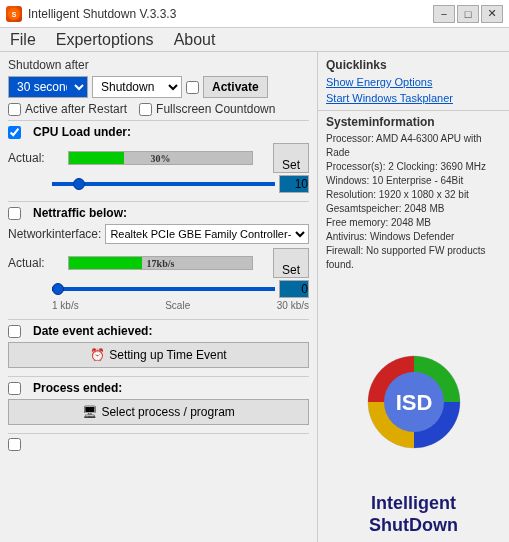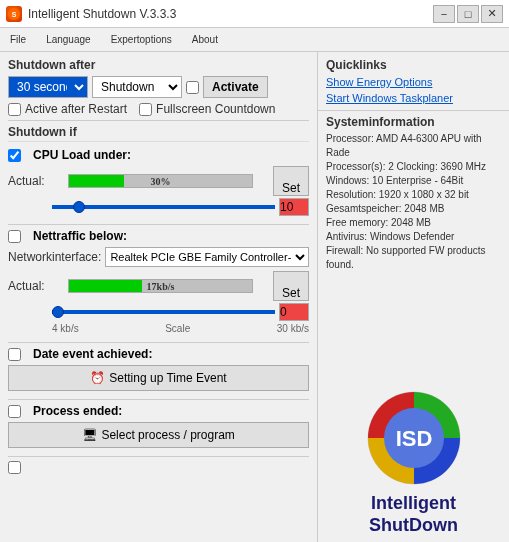--- a/index.html
+++ b/index.html
@@ -54,21 +54,21 @@
       display: flex;
       padding: 2px 4px;
       border-bottom: 1px solid #ccc;
       height: 24px;
       align-items: center;
       gap: 8px;
     }
     .menu-item {
       padding: 2px 6px;
       cursor: pointer;
-      font-size: 10px;
+      font-size: 16px;
       color: #333;
     }
     .main-content {
       display: flex;
       height: calc(542px - 52px);
     }
     .left-panel {
       width: 318px;
       padding: 6px 8px;
       background: #f0f0f0;
@@ -78,21 +78,21 @@
     .right-panel {
       width: 191px;
       background: #f0f0f0;
       padding: 0;
     }
     
     .section-label {
       font-size: 12px;
       color: #333;
       margin-bottom: 4px;
-      font-weight: bold;
+      font-weight: normal;
     }
     .row {
       display: flex;
       align-items: center;
       gap: 4px;
       margin-bottom: 4px;
     }
     .dropdown {
       height: 22px;
       border: 1px solid #aaa;
@@ -195,23 +195,23 @@
       display: flex;
       align-items: center;
       gap: 4px;
       margin-bottom: 2px;
       padding-left: 44px;
     }
     .slider-value {
       width: 30px;
       height: 18px;
       border: 1px solid #aaa;
-      text-align: left;
-      font-size: 12px;
-      background: #ef4444;
+      text-align: right;
+      font-size: 12px;
+      background: #0369a1;
     }
     .net-dropdown {
       font-size: 11px;
       height: 20px;
       border: 1px solid #aaa;
       background: white;
       flex: 1;
     }
     .scale-row {
       display: flex;
@@ -271,20 +271,21 @@
       color: #333;
       line-height: 14px;
     }
     .logo-section {
       display: flex;
       flex-direction: column;
       align-items: center;
       justify-content: flex-end;
       padding: 6px;
       flex: 1;
+      gap: 36px;
     }
     .isd-logo {
       width: 100px;
       height: 100px;
       margin-bottom: 4px;
     }
     .logo-text {
       font-size: 18px;
       font-weight: bold;
       color: #1a1a6e;
@@ -338,21 +339,20 @@
   <span class="title-bar-title">Intelligent Shutdown V.3.3.3</span>
   <div class="title-bar-controls">
     <button class="title-btn">−</button>
     <button class="title-btn">□</button>
     <button class="title-btn close">✕</button>
   </div>
 </div>
 
 <div class="menu-bar">
   <span class="menu-item">File</span>
-  <span class="menu-item">Language</span>
   <span class="menu-item">Expertoptions</span>
   <span class="menu-item">About</span>
 </div>
 
 <div class="main-content">
 
   <div class="left-panel">
 
     <div class="section-label">Shutdown after</div>
     <div class="row">
@@ -371,21 +371,20 @@
     </div>
     <div class="checkbox-row">
       <input type="checkbox" style="">
       <span class="checkbox-label">Active after Restart</span>
       <input type="checkbox" style="margin-left: 8px;">
       <span class="checkbox-label">Fullscreen Countdown</span>
     </div>
 
     <hr class="separator">
 
-    <div class="shutdown-if-header">Shutdown if</div>
 
     <div class="subsection">
       <div class="subsection-title">
         <input type="checkbox" checked="" style="">
         <span>CPU Load under:</span>
       </div>
       <div class="actual-row">
         <span class="actual-label">Actual:</span>
         <div class="progress-container">
           <div class="progress-fill" style="width:30%"></div>
@@ -418,21 +417,21 @@
           <div class="progress-fill" style="width:40%"></div>
           <span class="progress-text">17kb/s</span>
         </div>
         <button class="set-btn">Set</button>
       </div>
       <div class="slider-row">
         <input type="range" min="0" max="100" value="0" style="flex: 1 1 0%;">
         <input type="text" class="slider-value" value="0" style="">
       </div>
       <div class="scale-row">
-        <span>4 kb/s</span>
+        <span>1 kb/s</span>
         <span>Scale</span>
         <span>30 kb/s</span>
       </div>
     </div>
 
     <hr class="separator">
 
     <div class="subsection">
       <div class="subsection-title">
         <input type="checkbox" style="">

